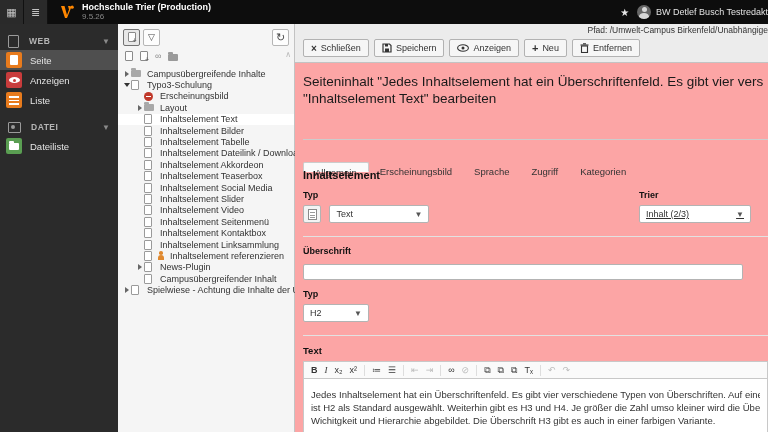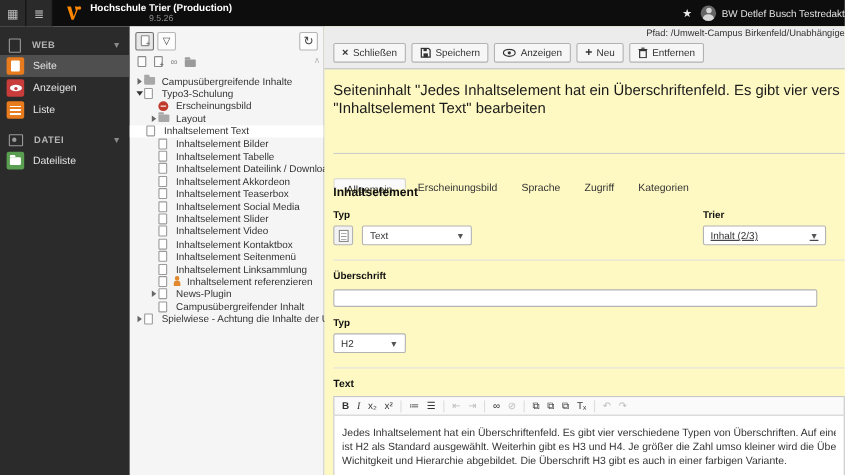--- a/index.html
+++ b/index.html
@@ -7,21 +7,21 @@
               font-family:"Liberation Sans", sans-serif; }
 
   
   #topbar { position:absolute; left:0; top:0; width:768px; height:24px; background:#0d0d0d;
             display:flex; align-items:center; color:#fff; }
   .tb-btn { width:24px; height:24px; background:#2a2a2a; border-right:1px solid #111;
             display:flex; align-items:center; justify-content:center; color:#c2c2c2; font-size:11px; }
   #t3logo { width:18px; height:18px; margin:0 6px 0 10px; display:flex; align-items:center; }
   .tb-title-wrap { line-height:10px; }
   .tb-title { font-size:9px; font-weight:bold; color:#fff; }
-  .tb-version { font-size:8px; color:#8a8a8a;text-align:center; }
+  .tb-version { font-size:8px; color:#8a8a8a; }
   .tb-right { margin-left:auto; display:flex; align-items:center; height:24px; }
   .tb-star { color:#e8e8e8; font-size:10px; padding:0 8px; }
   .tb-avatar { width:14px; height:14px; border-radius:50%; background:#666; position:relative; overflow:hidden; margin-right:5px; }
   .tb-avatar::before { content:""; position:absolute; left:4.5px; top:2px; width:5px; height:5px; border-radius:50%; background:#d8d8d8; }
   .tb-avatar::after { content:""; position:absolute; left:2px; top:8px; width:10px; height:7px; border-radius:50% 50% 0 0; background:#d8d8d8; }
   .tb-user { font-size:9px; color:#e2e2e2; white-space:nowrap; }
 
   
   #modulemenu { position:absolute; left:0; top:24px; width:118px; height:408px; background:#2b2b2b; }
   .mm-section-head { display:flex; align-items:center; height:18px; padding:0 8px; margin-top:8px; }
@@ -68,21 +68,21 @@
   .t-folder { width:10px; height:7px; background:#a8a8a8; border-radius:1px; position:relative; }
   .t-folder::before { content:""; position:absolute; left:0; top:-2px; width:5px; height:2px; background:#a8a8a8; border-radius:1px 1px 0 0; }
   .t-stop { width:9px; height:9px; border-radius:50%; background:#c0392b; position:relative; }
   .t-stop::before { content:""; position:absolute; left:2px; top:3.7px; width:5px; height:1.6px; background:#fff; }
   .t-person { width:8px; height:9px; position:relative; margin-right:2px; }
   .t-person::before { content:""; position:absolute; left:2.2px; top:0; width:3.6px; height:3.6px; border-radius:50%; background:#e0892f; }
   .t-person::after { content:""; position:absolute; left:0.6px; top:4px; width:6.8px; height:4.5px; border-radius:3px 3px 0 0; background:#e0892f; }
   .tr-label { margin-left:3px; }
 
   
-  #main { position:absolute; left:295px; top:24px; width:473px; height:408px; background:#fef9c3; }
+  #main { position:absolute; left:295px; top:24px; width:473px; height:408px; background:#fca5a5; }
   #docheader { background:#ececec; border-bottom:1px solid #c3c3c3; padding:1px 0 5px 8px; }
   .path-row { height:12px; text-align:right; font-size:8.5px; color:#333; white-space:nowrap; overflow:hidden; }
   .btn-row { display:flex; gap:5px; margin-top:2px; }
   .db-btn { display:inline-flex; align-items:center; gap:4px; height:18px; padding:0 7px;
             background:#f6f6f6; border:1px solid #b2b2b2; border-radius:2px; font-size:9px; color:#333; cursor:pointer; }
   .db-btn svg { display:block; }
   .db-x { font-size:10px; font-weight:bold; line-height:9px; }
   .db-plus { font-size:11px; font-weight:bold; line-height:9px; }
 
   #content { padding:8px 0 0 8px; }
@@ -217,21 +217,21 @@
       </div>
       <div class="tr-row" style="padding-left: 17px;">
         <span class="tr-toggle">
           <span class="tg-c"></span>
         </span>
         <span class="tr-ico">
           <span class="t-folder"></span>
         </span>
         <span class="tr-label">Layout</span>
       </div>
-      <div class="tr-row selected" style="padding-left: 6px;">
+      <div class="tr-row selected" style="padding-left: 17px;">
         <span class="tr-toggle"></span>
         <span class="tr-ico">
           <span class="t-page"></span>
         </span>
         <span class="tr-label">Inhaltselement Text</span>
       </div>
       <div class="tr-row" style="padding-left: 17px;">
         <span class="tr-toggle"></span>
         <span class="tr-ico">
           <span class="t-page"></span>
@@ -285,28 +285,28 @@
         <span class="tr-ico">
           <span class="t-page"></span>
         </span>
         <span class="tr-label">Inhaltselement Video</span>
       </div>
       <div class="tr-row" style="padding-left: 17px;">
         <span class="tr-toggle"></span>
         <span class="tr-ico">
           <span class="t-page"></span>
         </span>
+        <span class="tr-label">Inhaltselement Seitenmenü</span>
+      </div>
+      <div class="tr-row" style="padding-left: 17px;">
+        <span class="tr-toggle"></span>
+        <span class="tr-ico">
+          <span class="t-page"></span>
+        </span>
         <span class="tr-label">Inhaltselement Kontaktbox</span>
-      </div>
-      <div class="tr-row" style="padding-left: 17px;">
-        <span class="tr-toggle"></span>
-        <span class="tr-ico">
-          <span class="t-page"></span>
-        </span>
-        <span class="tr-label">Inhaltselement Seitenmenü</span>
       </div>
       <div class="tr-row" style="padding-left: 17px;">
         <span class="tr-toggle"></span>
         <span class="tr-ico">
           <span class="t-page"></span>
         </span>
         <span class="tr-label">Inhaltselement Linksammlung</span>
       </div>
       <div class="tr-row" style="padding-left: 17px;">
         <span class="tr-toggle"></span>

